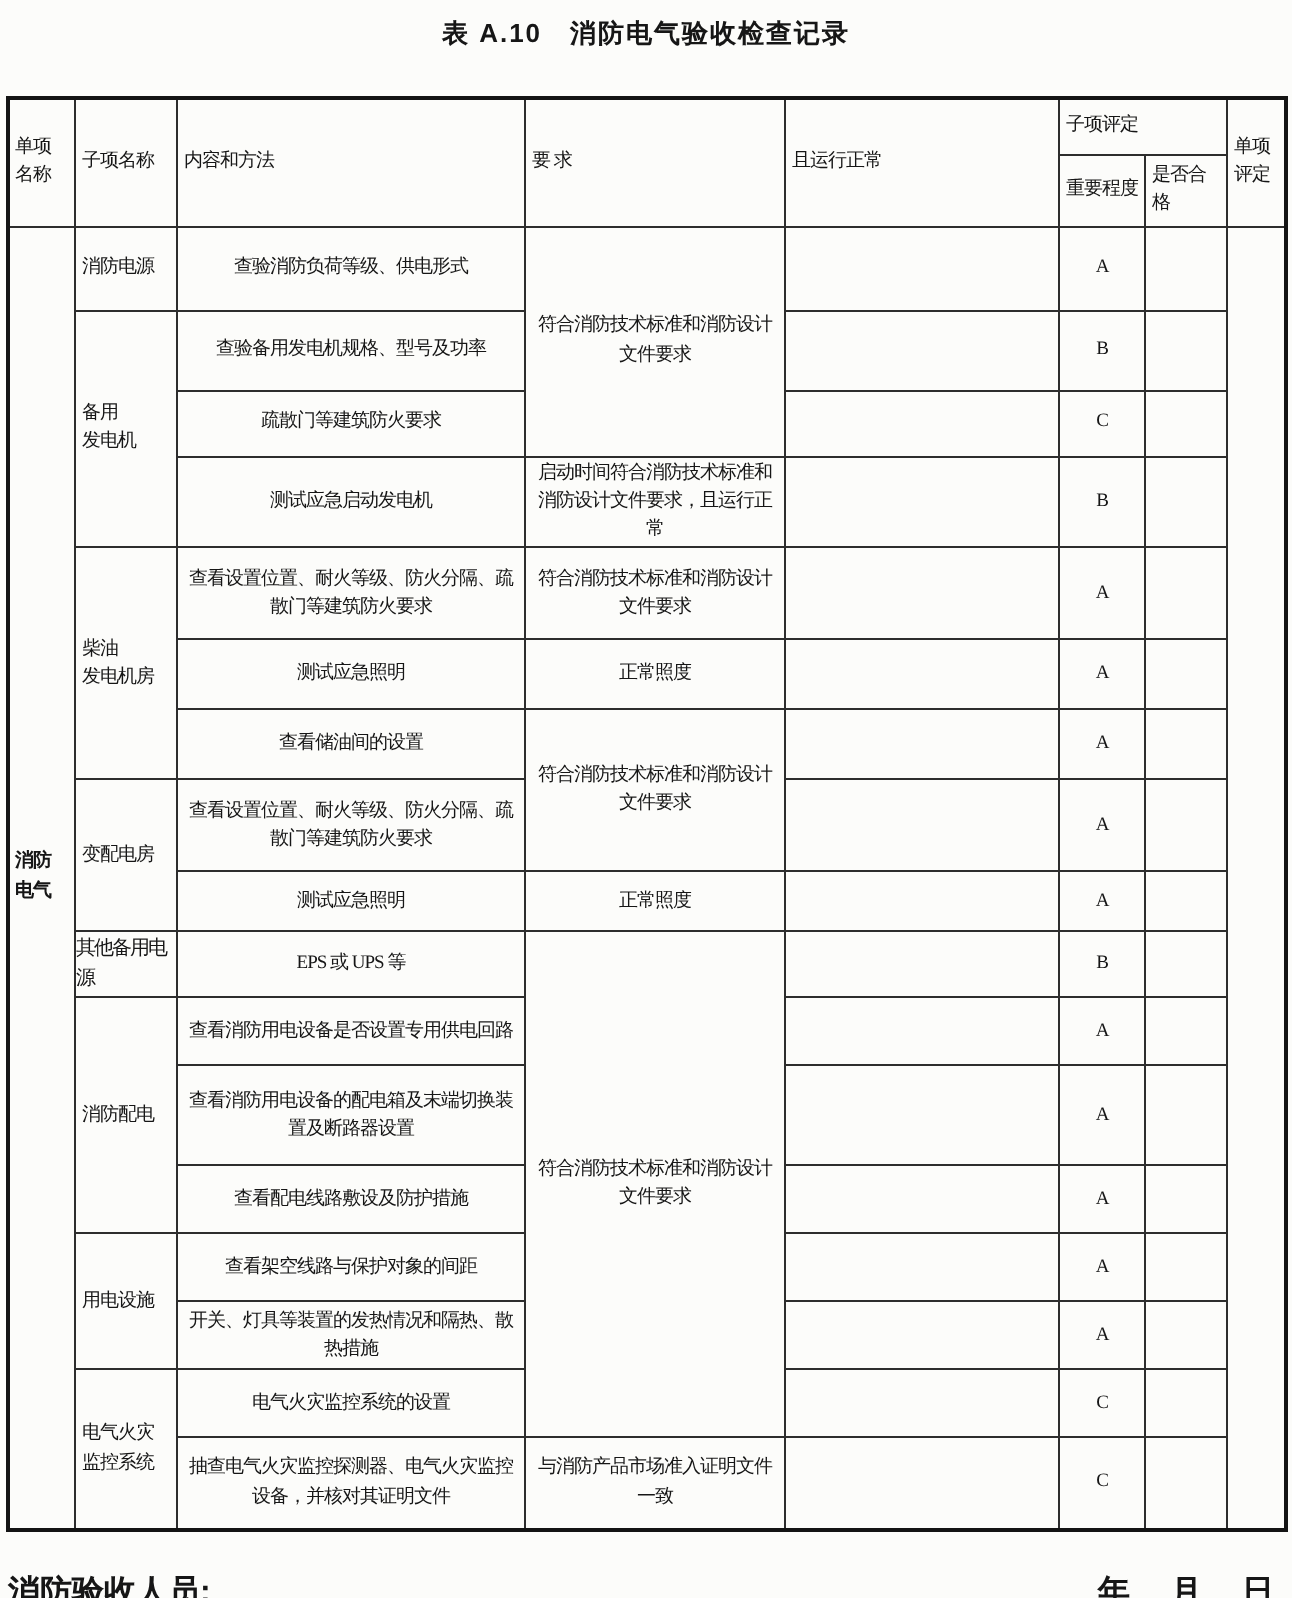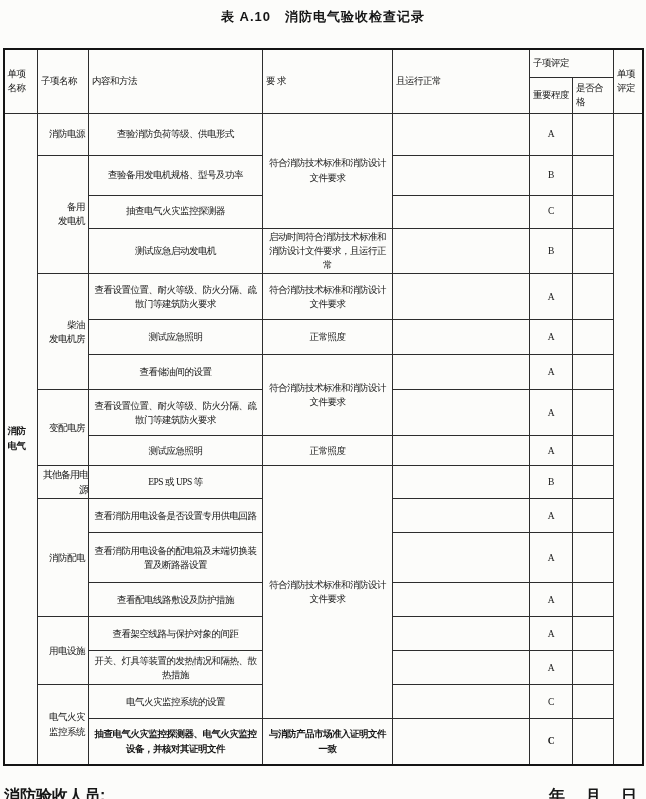--- a/index.html
+++ b/index.html
@@ -45,21 +45,21 @@
   }
   td.c-unit {
     text-align:left;
     white-space:pre-line;
     font-size:11px;
     letter-spacing:1px;
     line-height:1.9;
     font-weight:600;
   }
   td.c-sub {
-    text-align:right;
+    text-align:left;
     white-space:pre-line;
     font-size:10.5px;
     letter-spacing:0;
     line-height:1.75;
   }
   td.c-sub.tight { font-size:10px; letter-spacing:-1px; padding:1px 0; }
   td.c-content, td.c-req { text-align:center; padding:2px 4px; }
   td.c-imp {
     text-align:center;
     font-family:"Liberation Serif", serif;
@@ -134,21 +134,21 @@
         </tr>
         <tr style="height: 40px;">
           <td class="c-sub" rowspan="3">备用
 发电机</td>
           <td class="c-content">查验备用发电机规格、型号及功率</td>
           <td class="c-insp"></td>
           <td class="c-imp">B</td>
           <td class="c-qual"></td>
         </tr>
         <tr style="height: 33px;">
-          <td class="c-content">抽查电气火灾监控探测器</td>
+          <td class="c-content">疏散门等建筑防火要求</td>
           <td class="c-insp"></td>
           <td class="c-imp">C</td>
           <td class="c-qual"></td>
         </tr>
         <tr style="height: 36px;">
           <td class="c-content">测试应急启动发电机</td>
           <td class="c-req">启动时间符合消防技术标准和消防设计文件要求，且运行正常</td>
           <td class="c-insp"></td>
           <td class="c-imp">B</td>
           <td class="c-qual"></td>
@@ -231,21 +231,21 @@
           <td class="c-qual"></td>
         </tr>
         <tr style="height: 34px;">
           <td class="c-sub" rowspan="2">电气火灾
 监控系统</td>
           <td class="c-content">电气火灾监控系统的设置</td>
           <td class="c-insp"></td>
           <td class="c-imp">C</td>
           <td class="c-qual"></td>
         </tr>
-        <tr style="height: 46px; font-weight: bold;">
+        <tr style="height: 46px;">
           <td class="c-content">抽查电气火灾监控探测器、电气火灾监控设备，并核对其证明文件</td>
           <td class="c-req">与消防产品市场准入证明文件一致</td>
           <td class="c-insp"></td>
           <td class="c-imp">C</td>
           <td class="c-qual"></td>
         </tr>
       </tbody>
   </table>
 
   <div class="sign-row">

